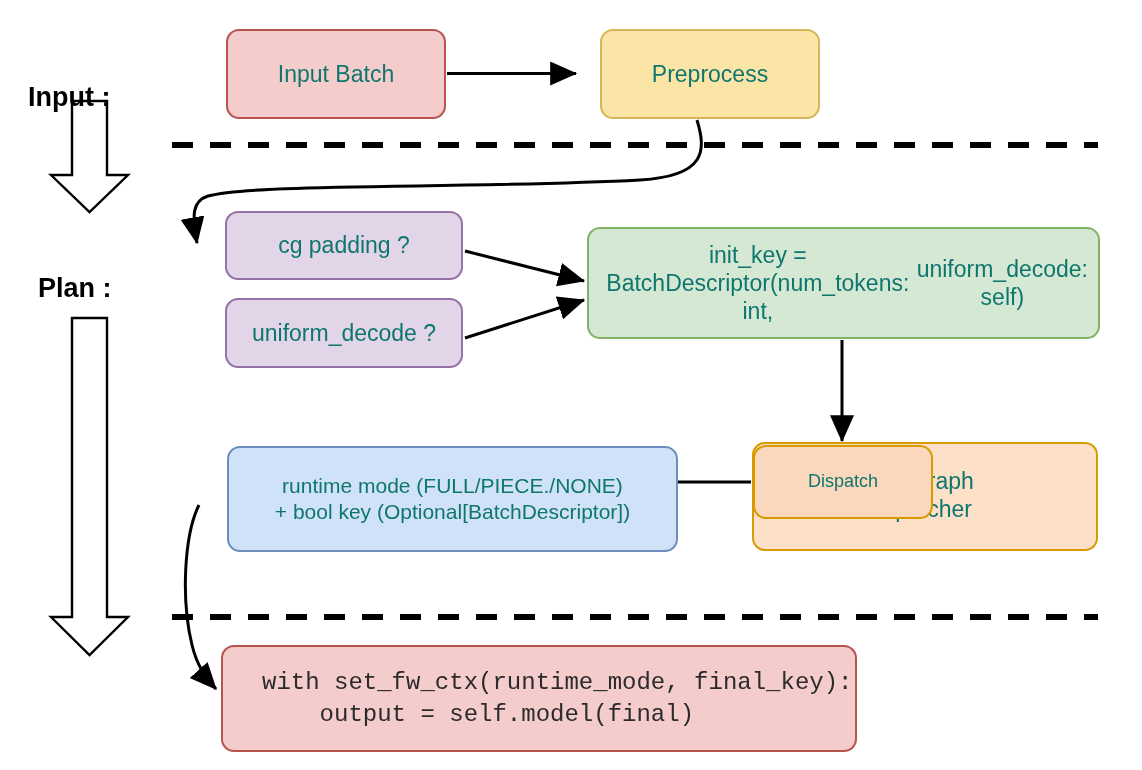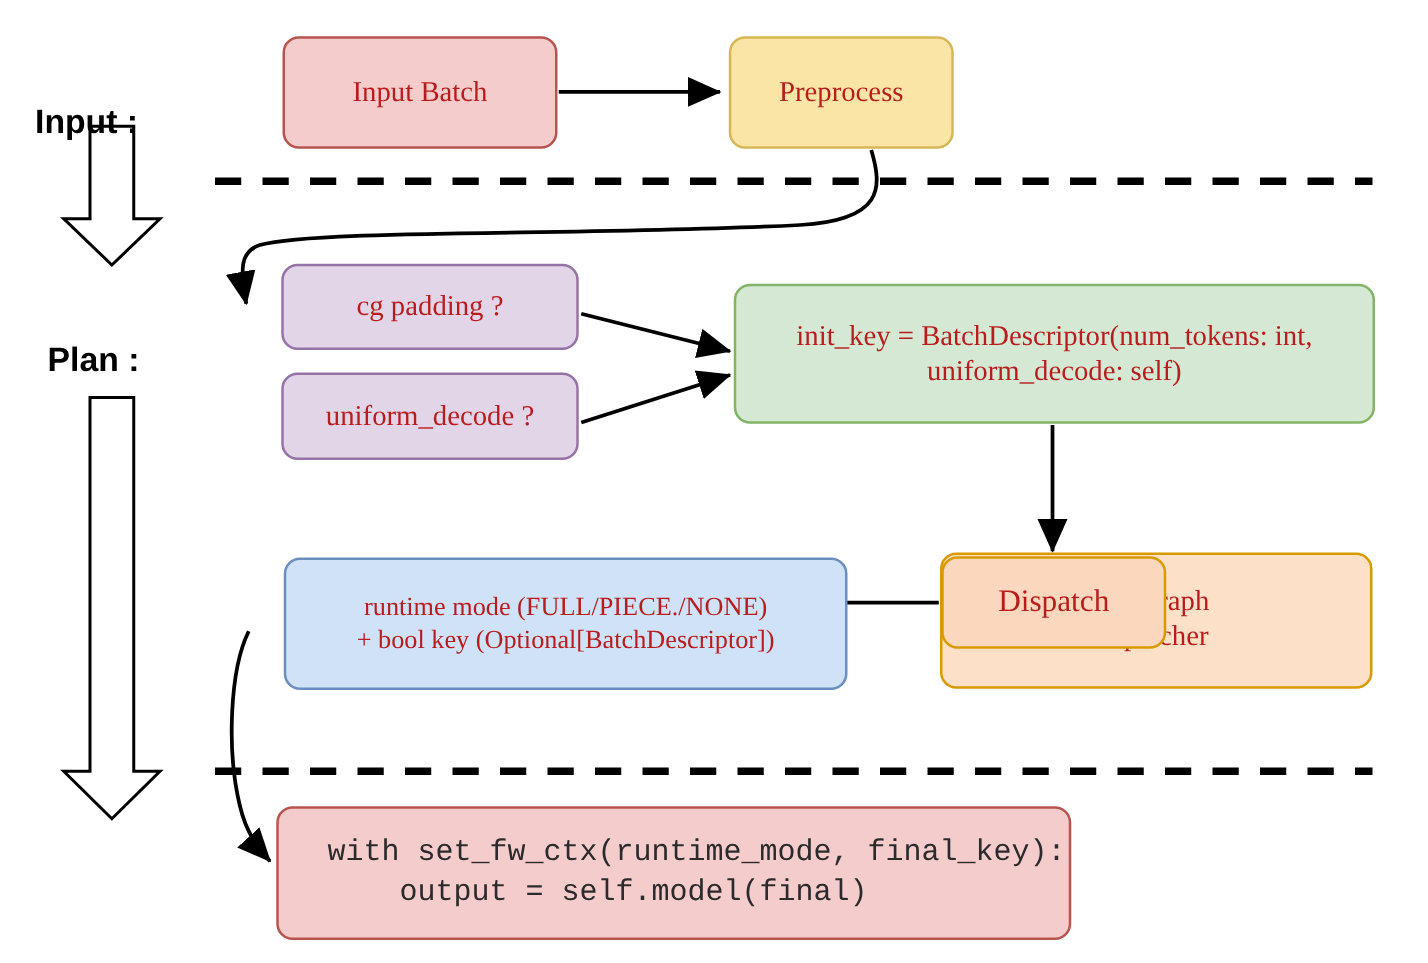--- a/index.html
+++ b/index.html
@@ -32,23 +32,23 @@
   .node {
     position: absolute;
     box-sizing: border-box;
     border-radius: 13px;
     border-style: solid;
     border-width: 2px;
     display: flex;
     align-items: center;
     justify-content: center;
     text-align: center;
-    font-family: Liberation Serif, serif;
+    font-family: Liberation Sans, sans-serif;
     font-size: 23px;
-    color: #b91c1c;
+    color: #0f766e;
     line-height: 1.22;
     padding: 4px 10px;
   }
   .node-pink   { background:#f5cccc; border-color:#b85450; }
   .node-yellow { background:#fbe5a6; border-color:#d6b656; }
   .node-purple { background:#e1d5e7; border-color:#9673a6; }
   .node-green  { background:#d5e8d4; border-color:#82b366; }
   .node-blue   { background:#cfe2f7; border-color:#6c8ebf; }
   .node-orange-outer { background:#fde0c8; border-color:#d79b00; }
   .node-orange-inner { background:#fad7bd; border-color:#d79b00; }
@@ -108,43 +108,43 @@
     <path d="M199,505 C184,535 181,600 192,645 C197,666 206,678 216,689" fill="none" stroke="#000000" stroke-width="3" marker-end="url(#ah)"></path>
   </svg>
 
   <div class="stage-label" style="left:28px; top:42px;">Input :</div>
   <div class="stage-label" style="left:38px; top:233px;">Plan :</div>
 
   <div class="node node-pink" style="left:226px; top:29px; width:220px; height:90px;">
     <span>Input Batch</span>
   </div>
 
-  <div class="node node-yellow" style="left:583px; top:29px; width:180px; height:90px;">
+  <div class="node node-yellow" style="left:600px; top:29px; width:220px; height:90px;">
     <span>Preprocess</span>
   </div>
 
   <div class="node node-purple" style="left:225px; top:298px; width:238px; height:70px;">
     <span>uniform_decode ?</span>
   </div>
 
   <div class="node node-purple" style="left:225px; top:211px; width:238px; height:69px;">
     <span>cg padding ?</span>
   </div>
 
-  <div class="node node-green" style="left:587px; top:227px; width:513px; height:112px; flex-direction:column;">
+  <div class="node node-green" style="left:587px; top:227px; width:513px; height:112px; flex-direction:row;">
     <span>init_key = BatchDescriptor(num_tokens: int,</span>
     <span>uniform_decode: self)</span>
   </div>
 
   <div class="node node-orange-outer" style="left:752px; top:442px; width:346px; height:109px; justify-content:flex-end; align-items:center; flex-direction:column; padding-right:26px; padding-top:10px;">
     <span style="margin-top:-6px;">Cudagraph</span>
     <span style="margin-bottom:22px;">Dispatcher</span>
   </div>
 
-  <div class="node node-orange-inner" style="left:753px; top:445px; width:180px; height:74px; font-size:25px;">
+  <div class="node node-orange-inner" style="left:753px; top:445px; width:180px; height:74px; font-size:18px;">
     <span>Dispatch</span>
   </div>
 
   <div class="node node-blue" style="left:227px; top:446px; width:451px; height:106px; flex-direction:column; font-size:21px;">
     <span>runtime mode (FULL/PIECE./NONE)</span>
     <span>+ bool key (Optional[BatchDescriptor])</span>
   </div>
 
   <div class="node node-pink node-code" style="left:221px; top:645px; width:636px; height:107px; flex-direction:column; align-items:flex-start; justify-content:center;padding-left:39px;">
     <span class="code-line">with set_fw_ctx(runtime_mode, final_key):</span>

